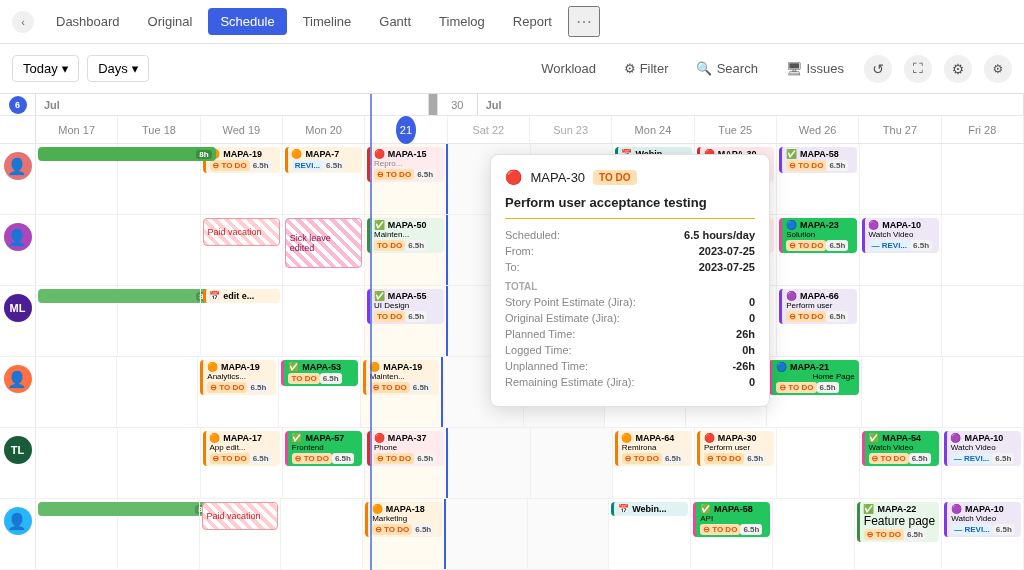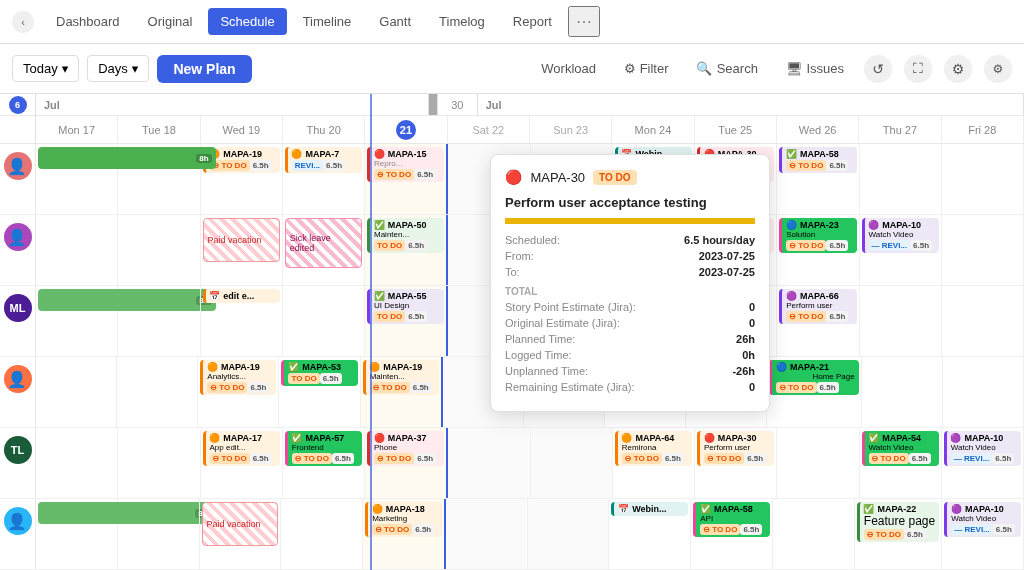--- a/index.html
+++ b/index.html
@@ -20,64 +20,64 @@
     .toolbar-btn { display: flex; align-items: center; gap: 4px; font-size: 13px; color: #555; cursor: pointer; padding: 4px 8px; border-radius: 4px; background: none; border: none; }
     .icon-circle { width: 28px; height: 28px; border-radius: 50%; background: #f0f0f0; display: flex; align-items: center; justify-content: center; cursor: pointer; font-size: 14px; color: #555; }
 
     
     .calendar-wrap { position: relative; width: 100%; height: calc(570px - 94px); overflow: hidden; }
     .month-header { display: flex; background: #fff; border-bottom: 1px solid #e8e8e8; height: 22px; }
     .month-label { font-size: 11px; color: #888; font-weight: 600; border-right: 1px solid #e0e0e0; display: flex; align-items: center; padding-left: 8px; }
     .day-header-row { display: flex; background: #fff; border-bottom: 1px solid #e8e8e8; height: 28px; }
     .day-col-header { flex: 1; font-size: 11px; color: #888; display: flex; align-items: center; justify-content: center; border-right: 1px solid #eee; position: relative; }
     .day-col-header.today { color: #3b5fe2; font-weight: 700; }
-    .today-circle { background: #3b5fe2; color: #fff; border-radius: 50%; width: 20px; height: 20px; display: flex; align-items: center; justify-content: center; font-size: 11px; font-weight: 700; }
+    .today-circle { background: #3b5fe2; color: #fff; border-radius: 50%; width: 20px; height: 28px; display: flex; align-items: center; justify-content: center; font-size: 11px; font-weight: 400; }
     .resource-col { width: 36px; min-width: 36px; background: #fff; border-right: 1px solid #e0e0e0; }
 
     
     .grid-body { display: flex; flex-direction: column; height: calc(570px - 94px - 50px); overflow: hidden; }
     .grid-row { display: flex; flex: 1; border-bottom: 1px solid #f0f0f0; min-height: 70px; background: #fff; }
     .avatar-cell { width: 36px; min-width: 36px; border-right: 1px solid #e8e8e8; display: flex; align-items: flex-start; justify-content: center; padding-top: 8px; background: #fff; }
     .avatar { width: 28px; height: 28px; border-radius: 50%; background: #ccc; display: flex; align-items: center; justify-content: center; font-size: 11px; color: #fff; font-weight: 700; overflow: hidden; }
     .day-cell { flex: 1; border-right: 1px solid #f0f0f0; padding: 3px 2px; position: relative; min-height: 70px; }
     .day-cell.weekend { background: #fafafa; }
     .day-cell.today-col { background: #fffbf0; border-right: 2px solid #3b5fe2; }
 
     
     .task-chip { border-radius: 4px; padding: 2px 4px; font-size: 9.5px; margin-bottom: 2px; white-space: nowrap; overflow: hidden; text-overflow: ellipsis; max-width: 100%; cursor: pointer; }
     .task-chip .chip-title { font-weight: 600; font-size: 9px; }
     .chip-badge { display: inline-flex; align-items: center; gap: 2px; border-radius: 3px; padding: 1px 3px; font-size: 8px; font-weight: 700; margin-top: 1px; }
     .todo-badge { background: #ffe0b2; color: #e65100; }
     .review-badge { background: #e3f2fd; color: #1565c0; }
     .hours-badge { background: #f3f3f3; color: #555; }
 
     
-    .span-bar { border-radius: 4px; height: 22px; display: flex; align-items: center; padding: 0 6px; font-size: 9px; color: #fff; font-weight: 600; margin-bottom: 2px; white-space: nowrap; overflow: hidden; position: relative; }
+    .span-bar { border-radius: 4px; height: 14px; display: flex; align-items: center; padding: 0 6px; font-size: 9px; color: #fff; font-weight: 600; margin-bottom: 2px; white-space: nowrap; overflow: hidden; position: relative; }
     .span-bar .hours-tag { position: absolute; right: 4px; background: rgba(0,0,0,0.2); border-radius: 3px; padding: 0 3px; font-size: 8px; }
 
     
     .popup { position: absolute; background: #fff; border: 1px solid #e0e0e0; border-radius: 8px; box-shadow: 0 4px 20px rgba(0,0,0,0.15); z-index: 100; width: 280px; padding: 14px; top: 60px; left: 490px; }
     .popup-header { display: flex; align-items: center; gap: 8px; margin-bottom: 10px; }
     .popup-id { font-weight: 400; font-size: 13px; color: #222; }
     .popup-todo { background: #ffe0b2; color: #e65100; border-radius: 4px; padding: 2px 6px; font-size: 10px; font-weight: 700; }
-    .popup-title { font-size: 13px; font-weight: 600; color: #222; margin-bottom: 10px; border-bottom: 6px solid #eab308; padding-bottom: 8px; }
+    .popup-title { font-size: 13px; font-weight: 600; color: #222; margin-bottom: 10px; border-bottom: 1px solid #eab308; padding-bottom: 8px; }
     .popup-row { display: flex; justify-content: space-between; font-size: 11px; color: #555; margin-bottom: 4px; gap: 24px; }
     .popup-row .label { color: #888; }
     .popup-row .value { font-weight: 600; color: #222; }
     .popup-section-title { font-size: 10px; font-weight: 700; color: #aaa; text-transform: uppercase; margin: 8px 0 4px; }
 
     
     .chip-purple { background: #ede7f6; border-left: 3px solid #7c3aed; }
     .chip-orange { background: #fff3e0; border-left: 3px solid #f57c00; }
     .chip-blue { background: #22c55e; border-left: 3px solid #ec4899; }
     .chip-green { background: #e8f5e9; border-left: 3px solid #388e3c; }
     .chip-teal { background: #e0f2f1; border-left: 3px solid #00897b; }
     .chip-red { background: #ffebee; border-left: 3px solid #d32f2f; }
 
-    .paid-vacation { background: repeating-linear-gradient(45deg, #ffcdd2, #ffcdd2 4px, #fff 4px, #fff 8px); border: 1px solid #ef9a9a; border-radius: 4px; font-size: 9px; color: #c62828; padding: 16px 4px; margin-bottom: 2px; }
+    .paid-vacation { background: repeating-linear-gradient(45deg, #ffcdd2, #ffcdd2 4px, #fff 4px, #fff 8px); border: 1px solid #ef9a9a; border-radius: 4px; font-size: 9px; color: #c62828; padding: 8px 4px; margin-bottom: 2px; }
     .sick-leave { background: repeating-linear-gradient(45deg, #f8bbd0, #f8bbd0 4px, #fff 4px, #fff 8px); border: 1px solid #f48fb1; border-radius: 4px; font-size: 9px; color: #880e4f; padding: 14px 4px; margin-bottom: 2px; }
 
     .ml-avatar { background: #4c1d95; }
     .tl-avatar { background: #1a5c3a; }
 
     .divider-line { position: absolute; top: 0; bottom: 0; width: 2px; background: #3b5fe2; opacity: 0.7; z-index: 10; left: 370px; }
   </style>
 </head>
 <body>
 
@@ -95,21 +95,20 @@
 
 <div class="toolbar">
   <button class="today-btn">
     <span>Today</span>
     <span>▾</span>
   </button>
   <button class="today-btn">
     <span>Days</span>
     <span>▾</span>
   </button>
-  <button class="new-plan-btn">New Plan</button>
   <div class="toolbar-right">
     <button class="toolbar-btn">
       <span>Workload</span>
     </button>
     <button class="toolbar-btn">
       <span>⚙</span>
       <span>Filter</span>
     </button>
     <button class="toolbar-btn">
       <span>🔍</span>
@@ -151,21 +150,21 @@
 
     <div class="day-col-header">
         <span>Tue 18</span>
       </div>
 
     <div class="day-col-header">
         <span>Wed 19</span>
       </div>
 
     <div class="day-col-header">
-        <span>Thu 20</span>
+        <span>Mon 20</span>
       </div>
 
     <div class="day-col-header today">
       <div class="today-circle">21</div>
     </div>
 
     <div class="day-col-header" style="color:#aaa;">
         <span>Sat 22</span>
       </div>
 

